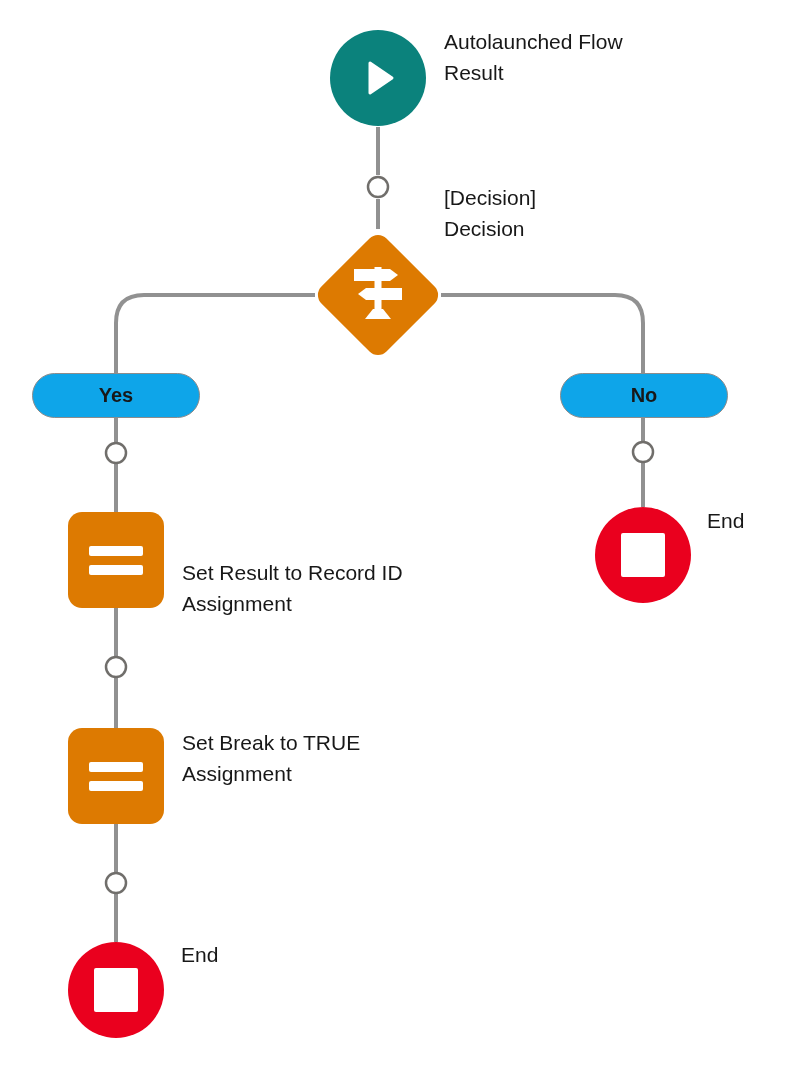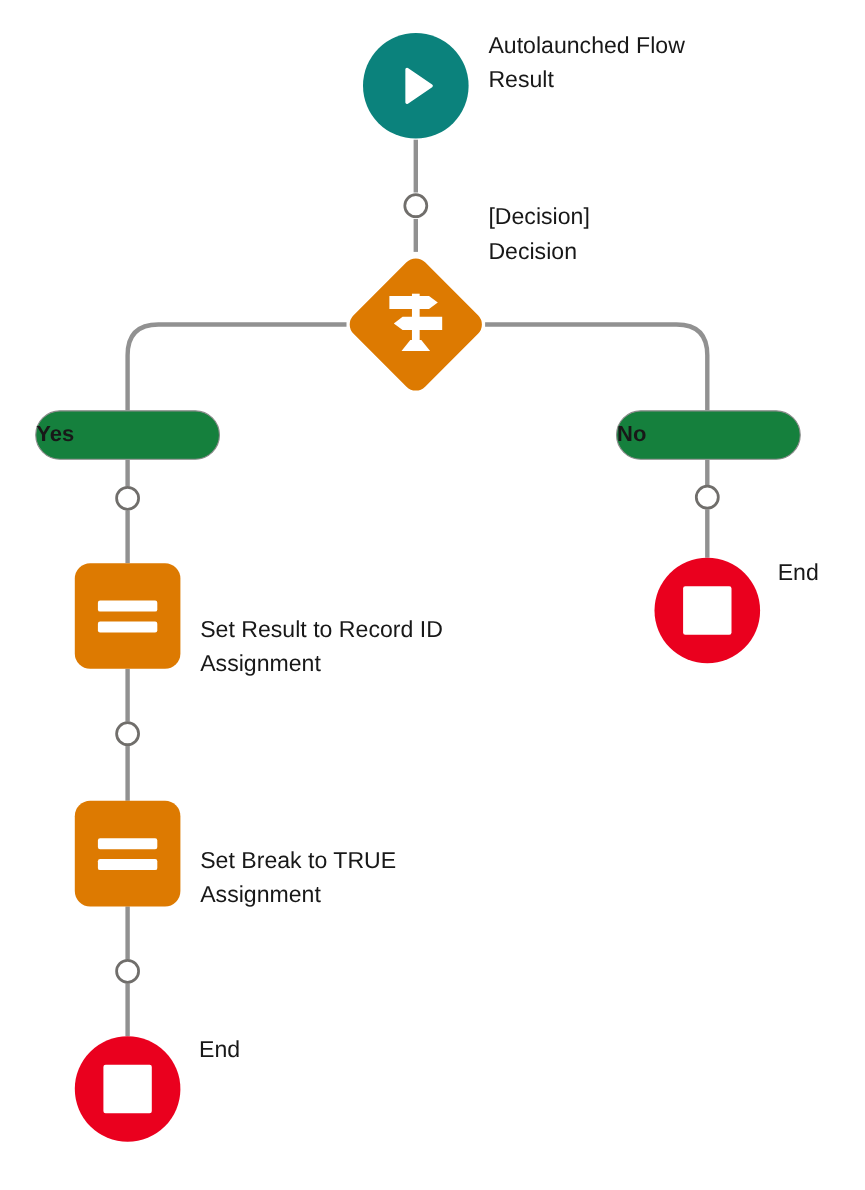--- a/index.html
+++ b/index.html
@@ -33,22 +33,22 @@
   .end-node .stop-square{width:44px;height:44px;background:#ffffff;border-radius:2px;}
   .assignment-node{
     width:96px;height:96px;border-radius:14px;
     background:#dd7a01;display:flex;flex-direction:column;
     align-items:center;justify-content:center;gap:9px;cursor:pointer;
   }
   .assignment-node .bar{width:54px;height:10px;background:#ffffff;border-radius:2px;}
   .diamond-node{cursor:pointer;}
   .branch-pill{
     position:absolute;width:168px;height:45px;box-sizing:border-box;
-    background:#15803d;border:1.5px solid #8c8c8c;border-radius:23px;
-    display:flex;align-items:center;justify-content:flex-start;
+    background:#0ea5e9;border:1.5px solid #8c8c8c;border-radius:23px;
+    display:flex;align-items:center;justify-content:center;
     font-size:20px;font-weight:700;color:#181818;
   }
 </style>
 </head>
 <body>
 
 <div class="canvas">
 
   <svg class="connector-layer" width="786" height="1082" viewBox="0 0 786 1082">
     <g stroke="#919191" stroke-width="4" fill="none">
@@ -120,21 +120,21 @@
   <div class="node-label" style="left:182px;top:511px;margin-top:46px;">
     <span class="title">Set Result to Record ID</span>
     <span class="subtitle">Assignment</span>
   </div>
 
   <div class="node assignment-node" style="left:68px;top:728px;">
     <span style="display:contents;">
       <span class="bar"></span><span class="bar"></span>
     </span>
   </div>
-  <div class="node-label" style="left:182px;top:727px;margin-top:40px;">
+  <div class="node-label" style="left:182px;top:727px;">
     <span class="title">Set Break to TRUE</span>
     <span class="subtitle">Assignment</span>
   </div>
 
   <div class="node end-node" style="left:68px;top:942px;">
     <span class="stop-square"></span>
   </div>
   <div class="node-label" style="left:181px;top:939px;">
     <span class="title">End</span>
   </div>

